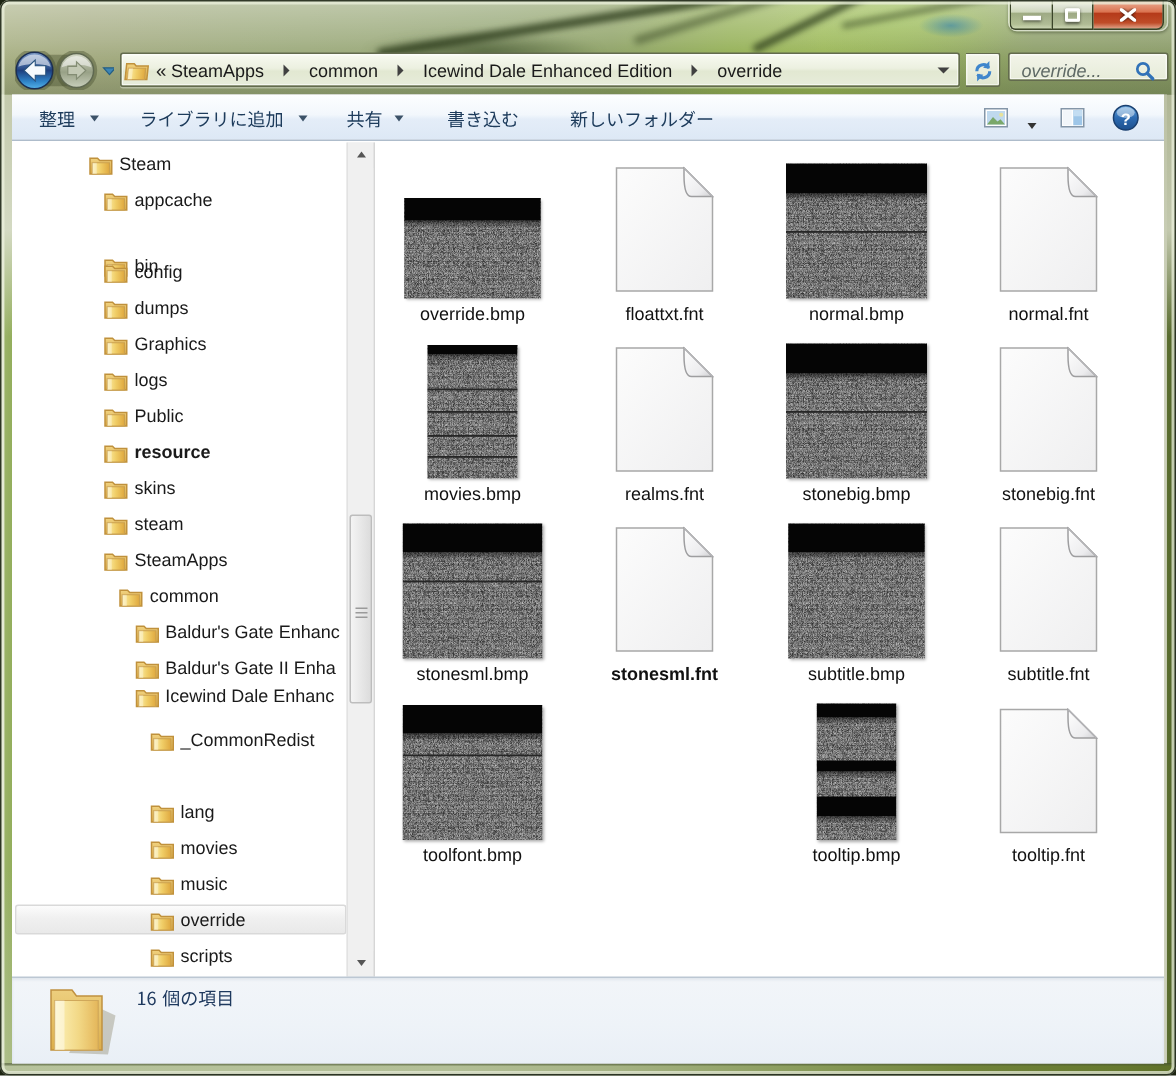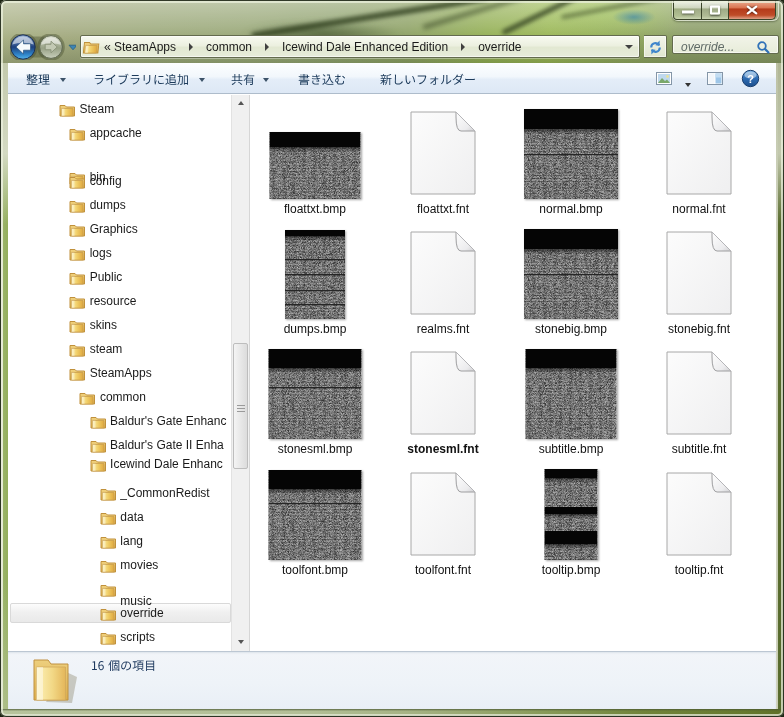--- a/index.html
+++ b/index.html
@@ -413,21 +413,21 @@
                     <stop offset=".5" stop-color="#f0cd66"></stop>
                     <stop offset="1" stop-color="#dfa83f"></stop>
                   </linearGradient>
 </defs>
 <path d="M1 2.5 L6 2.5 L7.5 4 L15.5 4 L15.5 13 L1 13 Z" fill="url(#fb)" stroke="#c0913c" stroke-width="1"></path>
 <path d="M2.5 5.5 L14 5.5 L14 13 L2.5 13 Z" fill="url(#ff)" stroke="#caa04e" stroke-width=".8"></path>
 <path d="M2.5 5.5 L5.5 5.5 L5.5 13 L2.5 13 Z" fill="rgba(255,255,255,.35)"></path>
 </svg></span>
             <span class="lbl" style="left:81.7px;">Public</span>
           </div>
-<div class="trow" style="left:0; top:193.8px; width:207px;">
+<div class="trow" style="left:0; top:193.8px; width:207px;font-weight:bold;">
             <span class="fico" style="left:61.2px;"><svg width="17" height="14" viewBox="0 0 17 14" xmlns="http://www.w3.org/2000/svg">
                 <defs>
 <linearGradient id="fb" x1="0" y1="0" x2="0" y2="1">
                     <stop offset="0" stop-color="#f0d281"></stop>
                     <stop offset="1" stop-color="#ddac44"></stop>
                   </linearGradient>
 <linearGradient id="ff" x1="0" y1="0" x2="1" y2="0">
                     <stop offset="0" stop-color="#fceea8"></stop>
                     <stop offset=".5" stop-color="#f0cd66"></stop>
                     <stop offset="1" stop-color="#dfa83f"></stop>
@@ -584,39 +584,20 @@
                     <stop offset=".5" stop-color="#f0cd66"></stop>
                     <stop offset="1" stop-color="#dfa83f"></stop>
                   </linearGradient>
 </defs>
 <path d="M1 2.5 L6 2.5 L7.5 4 L15.5 4 L15.5 13 L1 13 Z" fill="url(#fb)" stroke="#c0913c" stroke-width="1"></path>
 <path d="M2.5 5.5 L14 5.5 L14 13 L2.5 13 Z" fill="url(#ff)" stroke="#caa04e" stroke-width=".8"></path>
 <path d="M2.5 5.5 L5.5 5.5 L5.5 13 L2.5 13 Z" fill="rgba(255,255,255,.35)"></path>
 </svg></span>
             <span class="lbl" style="left:112.3px;">_CommonRedist</span>
           </div>
-<div class="trow" style="left:0; top:409.8px; width:223px;">
-            <span class="fico" style="left:91.8px;"><svg width="17" height="14" viewBox="0 0 17 14" xmlns="http://www.w3.org/2000/svg">
-                <defs>
-<linearGradient id="fb" x1="0" y1="0" x2="0" y2="1">
-                    <stop offset="0" stop-color="#f0d281"></stop>
-                    <stop offset="1" stop-color="#ddac44"></stop>
-                  </linearGradient>
-<linearGradient id="ff" x1="0" y1="0" x2="1" y2="0">
-                    <stop offset="0" stop-color="#fceea8"></stop>
-                    <stop offset=".5" stop-color="#f0cd66"></stop>
-                    <stop offset="1" stop-color="#dfa83f"></stop>
-                  </linearGradient>
-</defs>
-<path d="M1 2.5 L6 2.5 L7.5 4 L15.5 4 L15.5 13 L1 13 Z" fill="url(#fb)" stroke="#c0913c" stroke-width="1"></path>
-<path d="M2.5 5.5 L14 5.5 L14 13 L2.5 13 Z" fill="url(#ff)" stroke="#caa04e" stroke-width=".8"></path>
-<path d="M2.5 5.5 L5.5 5.5 L5.5 13 L2.5 13 Z" fill="rgba(255,255,255,.35)"></path>
-</svg></span>
-            <span class="lbl" style="left:112.3px;">data</span>
-          </div>
 <div class="trow" style="left:0; top:433.8px; width:223px;">
             <span class="fico" style="left:91.8px;"><svg width="17" height="14" viewBox="0 0 17 14" xmlns="http://www.w3.org/2000/svg">
                 <defs>
 <linearGradient id="fb" x1="0" y1="0" x2="0" y2="1">
                     <stop offset="0" stop-color="#f0d281"></stop>
                     <stop offset="1" stop-color="#ddac44"></stop>
                   </linearGradient>
 <linearGradient id="ff" x1="0" y1="0" x2="1" y2="0">
                     <stop offset="0" stop-color="#fceea8"></stop>
                     <stop offset=".5" stop-color="#f0cd66"></stop>
@@ -658,21 +639,21 @@
 <linearGradient id="ff" x1="0" y1="0" x2="1" y2="0">
                     <stop offset="0" stop-color="#fceea8"></stop>
                     <stop offset=".5" stop-color="#f0cd66"></stop>
                     <stop offset="1" stop-color="#dfa83f"></stop>
                   </linearGradient>
 </defs>
 <path d="M1 2.5 L6 2.5 L7.5 4 L15.5 4 L15.5 13 L1 13 Z" fill="url(#fb)" stroke="#c0913c" stroke-width="1"></path>
 <path d="M2.5 5.5 L14 5.5 L14 13 L2.5 13 Z" fill="url(#ff)" stroke="#caa04e" stroke-width=".8"></path>
 <path d="M2.5 5.5 L5.5 5.5 L5.5 13 L2.5 13 Z" fill="rgba(255,255,255,.35)"></path>
 </svg></span>
-            <span class="lbl" style="left:112.3px;margin-top:12px;">music</span>
+            <span class="lbl" style="left:112.3px;">music</span>
           </div>
 <div class="trow" style="left:0; top:505.8px; width:223px;">
             <span class="fico" style="left:91.8px;"><svg width="17" height="14" viewBox="0 0 17 14" xmlns="http://www.w3.org/2000/svg">
                 <defs>
 <linearGradient id="fb" x1="0" y1="0" x2="0" y2="1">
                     <stop offset="0" stop-color="#f0d281"></stop>
                     <stop offset="1" stop-color="#ddac44"></stop>
                   </linearGradient>
 <linearGradient id="ff" x1="0" y1="0" x2="1" y2="0">
                     <stop offset="0" stop-color="#fceea8"></stop>
@@ -737,21 +718,21 @@
 <div class="cell" style="left:7px; top:12.0px; height:114px;">
             <div class="ibox">
               <svg class="thumb" width="91" height="67" viewBox="0 0 91 67" xmlns="http://www.w3.org/2000/svg">
                 <rect width="91" height="67" fill="#6e6e6e"></rect>
                 <rect width="91" height="67" fill="#888" filter="url(#gr)"></rect>
                 <rect width="91" height="67" fill="url(#hstr)" opacity="0.35"></rect>
                 <rect x="0" y="0" width="91" height="15" fill="#050505"></rect>
                 <rect x="0" y="15" width="91" height="5" fill="url(#fade)"></rect>
               </svg>
             </div>
-            <div class="nm">floattxt.bmp</div>
+            <div class="nm">override.bmp</div>
           </div>
 <div class="cell" style="left:135px; top:12.0px; height:114px;">
             <div class="ibox">
               <svg class="page" width="66" height="84" viewBox="0 0 66 84" xmlns="http://www.w3.org/2000/svg">
                 <defs>
 <linearGradient id="pg" x1="0" y1="0" x2="1" y2="1">
                     <stop offset="0" stop-color="#fcfcfc"></stop>
                     <stop offset="1" stop-color="#efeff0"></stop>
                   </linearGradient>
 <linearGradient id="fg" x1="0" y1="0" x2="1" y2="1">
@@ -808,21 +789,21 @@
                 <rect width="60" height="89" fill="#888" filter="url(#gr)"></rect>
                 <rect width="60" height="89" fill="url(#hstr)" opacity="0.35"></rect>
                 <rect x="0" y="0" width="60" height="6" fill="#050505"></rect>
                 <rect x="0" y="6" width="60" height="5" fill="url(#fade)"></rect>
                 <rect x="0" y="29" width="60" height="1.2" fill="#262626"></rect>
                 <rect x="0" y="44" width="60" height="1.2" fill="#262626"></rect>
                 <rect x="0" y="60" width="60" height="1.2" fill="#262626"></rect>
                 <rect x="0" y="74" width="60" height="1.2" fill="#262626"></rect>
               </svg>
             </div>
-            <div class="nm">dumps.bmp</div>
+            <div class="nm">movies.bmp</div>
           </div>
 <div class="cell" style="left:135px; top:132.2px; height:114px;">
             <div class="ibox">
               <svg class="page" width="66" height="84" viewBox="0 0 66 84" xmlns="http://www.w3.org/2000/svg">
                 <defs>
 <linearGradient id="pg" x1="0" y1="0" x2="1" y2="1">
                     <stop offset="0" stop-color="#fcfcfc"></stop>
                     <stop offset="1" stop-color="#efeff0"></stop>
                   </linearGradient>
 <linearGradient id="fg" x1="0" y1="0" x2="1" y2="1">
@@ -944,41 +925,20 @@
               <svg class="thumb" width="93" height="90" viewBox="0 0 93 90" xmlns="http://www.w3.org/2000/svg">
                 <rect width="93" height="90" fill="#6e6e6e"></rect>
                 <rect width="93" height="90" fill="#888" filter="url(#gr)"></rect>
                 <rect width="93" height="90" fill="url(#hstr)" opacity="0.35"></rect>
                 <rect x="0" y="0" width="93" height="19" fill="#050505"></rect>
                 <rect x="0" y="19" width="93" height="5" fill="url(#fade)"></rect>
                 <rect x="0" y="33" width="93" height="1.2" fill="#262626"></rect>
               </svg>
             </div>
             <div class="nm">toolfont.bmp</div>
-          </div>
-<div class="cell" style="left:135px; top:372.6px; height:114px;">
-            <div class="ibox">
-              <svg class="page" width="66" height="84" viewBox="0 0 66 84" xmlns="http://www.w3.org/2000/svg">
-                <defs>
-<linearGradient id="pg" x1="0" y1="0" x2="1" y2="1">
-                    <stop offset="0" stop-color="#fcfcfc"></stop>
-                    <stop offset="1" stop-color="#efeff0"></stop>
-                  </linearGradient>
-<linearGradient id="fg" x1="0" y1="0" x2="1" y2="1">
-                    <stop offset="0" stop-color="#fefefe"></stop>
-                    <stop offset=".7" stop-color="#ececee"></stop>
-                    <stop offset="1" stop-color="#cfcfd2"></stop>
-                  </linearGradient>
-</defs>
-<path d="M1 1 L46 1 L65 20 L65 83 L1 83 Z" fill="url(#pg)" stroke="#a8a8a8" stroke-width="1"></path>
-<path d="M46 1 L46 6 Q46 20 51 20 L65 20 Z" fill="url(#fg)" stroke="#9e9ea0" stroke-width="1"></path>
-<path d="M46 1 L65 20" stroke="#b5b5b8" stroke-width="1" fill="none"></path>
-</svg>
-            </div>
-            <div class="nm">toolfont.fnt</div>
           </div>
 <div class="cell" style="left:263px; top:372.6px; height:114px;">
             <div class="ibox">
               <svg class="thumb" width="53" height="91" viewBox="0 0 53 91" xmlns="http://www.w3.org/2000/svg">
                 <rect width="53" height="91" fill="#6e6e6e"></rect>
                 <rect width="53" height="91" fill="#888" filter="url(#gr)"></rect>
                 <rect width="53" height="91" fill="url(#hstr)" opacity="0.35"></rect>
                 <rect x="0" y="0" width="53" height="9" fill="#050505"></rect>
                 <rect x="0" y="9" width="53" height="5" fill="url(#fade)"></rect>
                 <rect x="0" y="38" width="53" height="7" fill="#050505"></rect>

